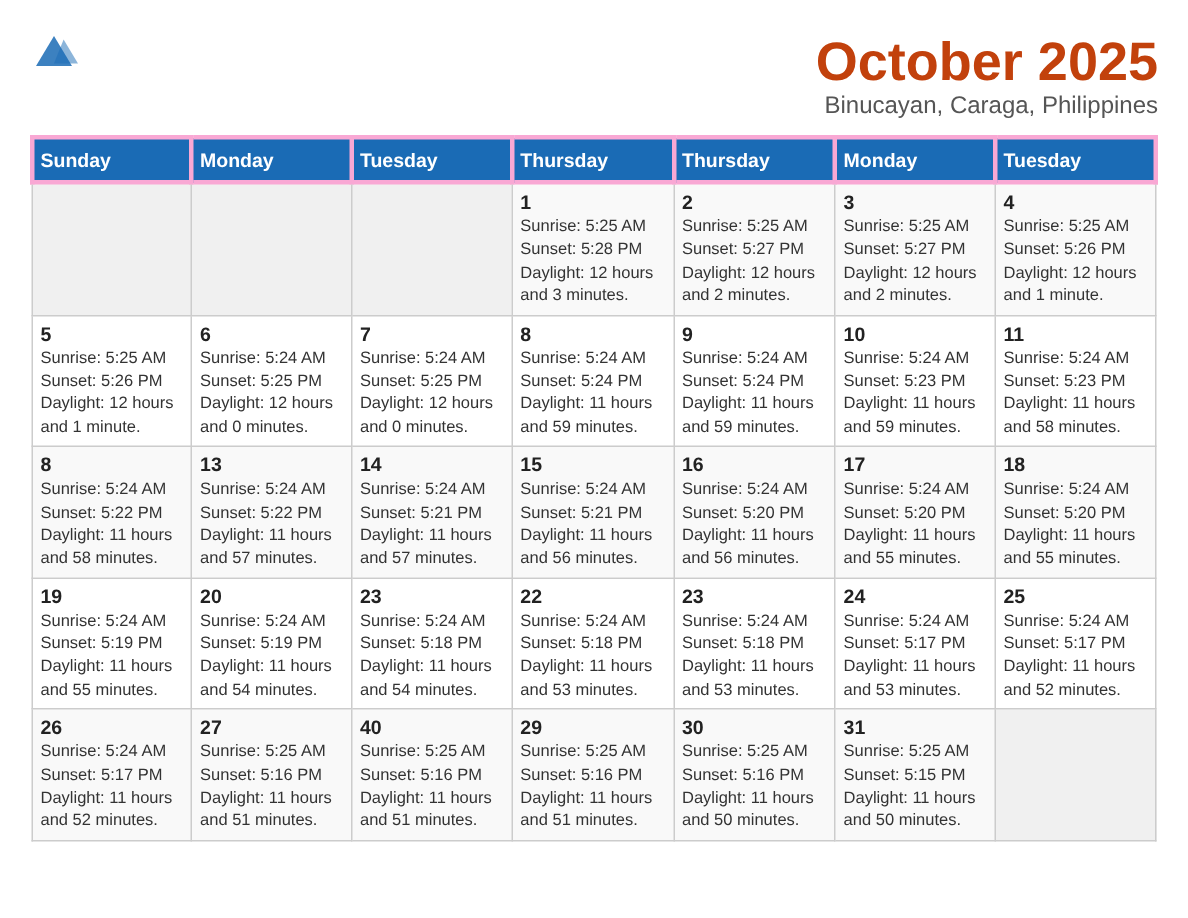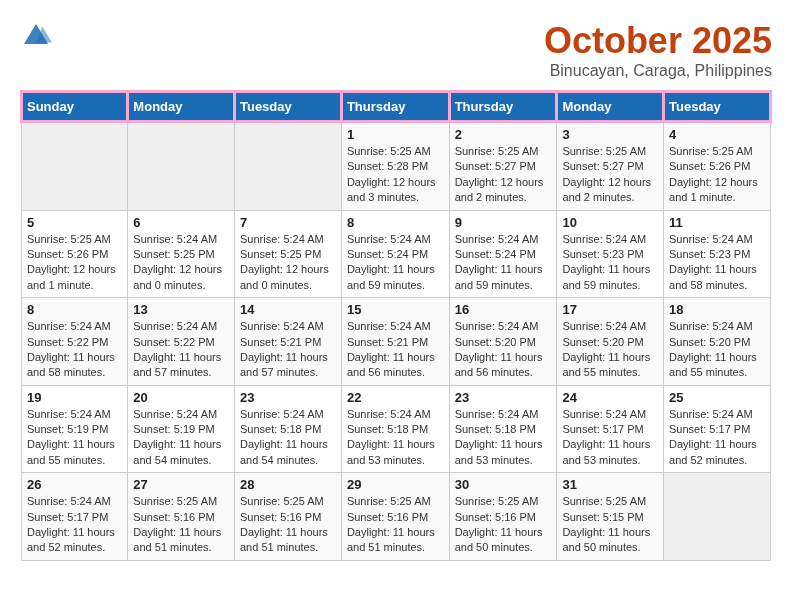--- a/index.html
+++ b/index.html
@@ -317,21 +317,21 @@
 and 52 minutes.</div>
         </td>
         <td>
           <span class="day-num">27</span>
           <div class="day-info" style="white-space: pre-line;">Sunrise: 5:25 AM
 Sunset: 5:16 PM
 Daylight: 11 hours
 and 51 minutes.</div>
         </td>
         <td>
-          <span class="day-num">28</span>
+          <span class="day-num">40</span>
           <div class="day-info" style="white-space: pre-line;">Sunrise: 5:25 AM
 Sunset: 5:16 PM
 Daylight: 11 hours
 and 51 minutes.</div>
         </td>
         <td>
           <span class="day-num">29</span>
           <div class="day-info" style="white-space: pre-line;">Sunrise: 5:25 AM
 Sunset: 5:16 PM
 Daylight: 11 hours

